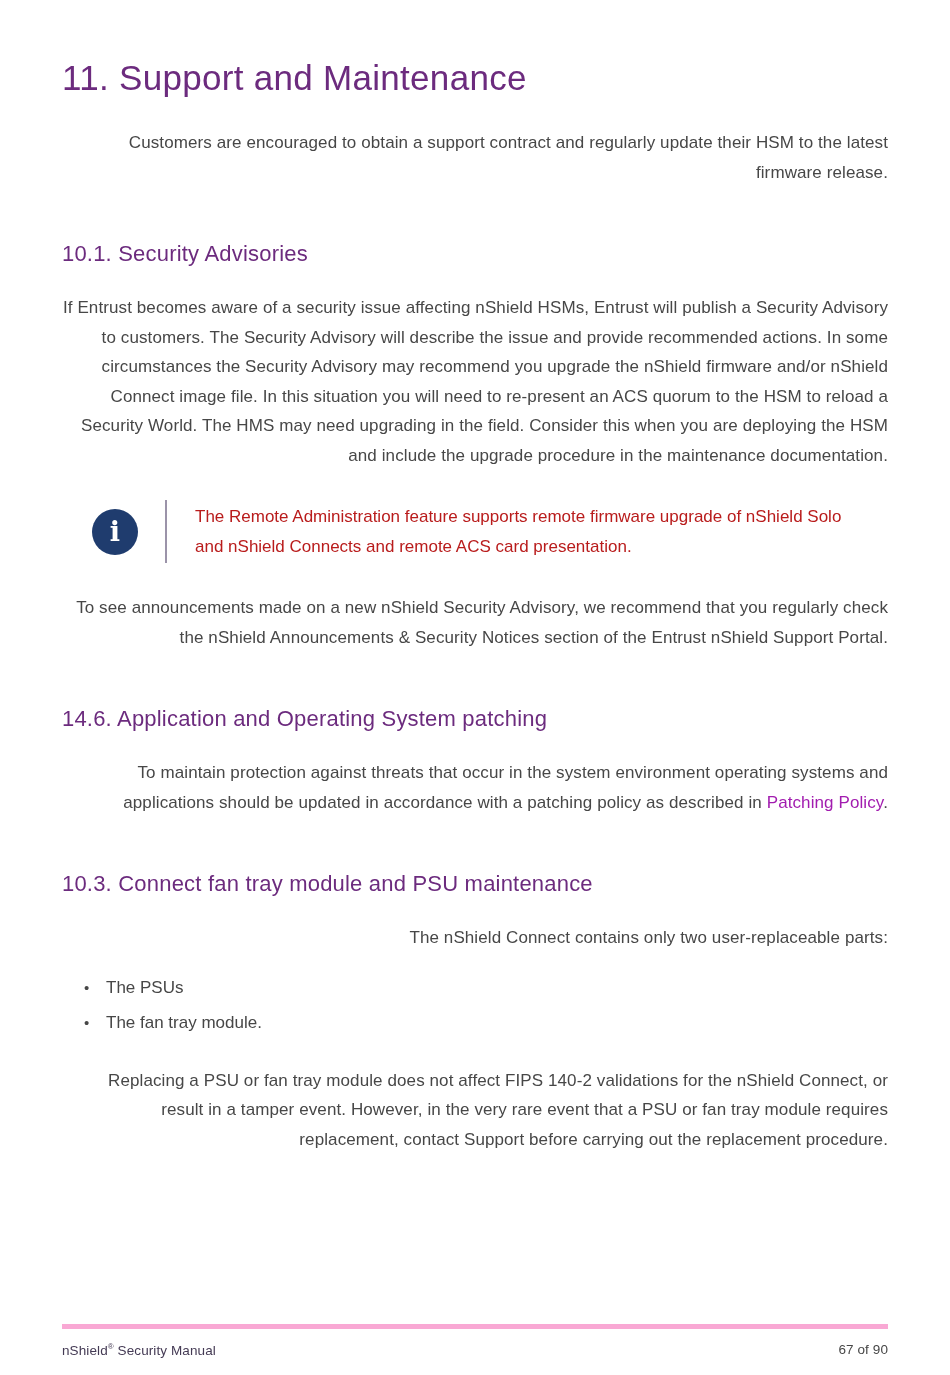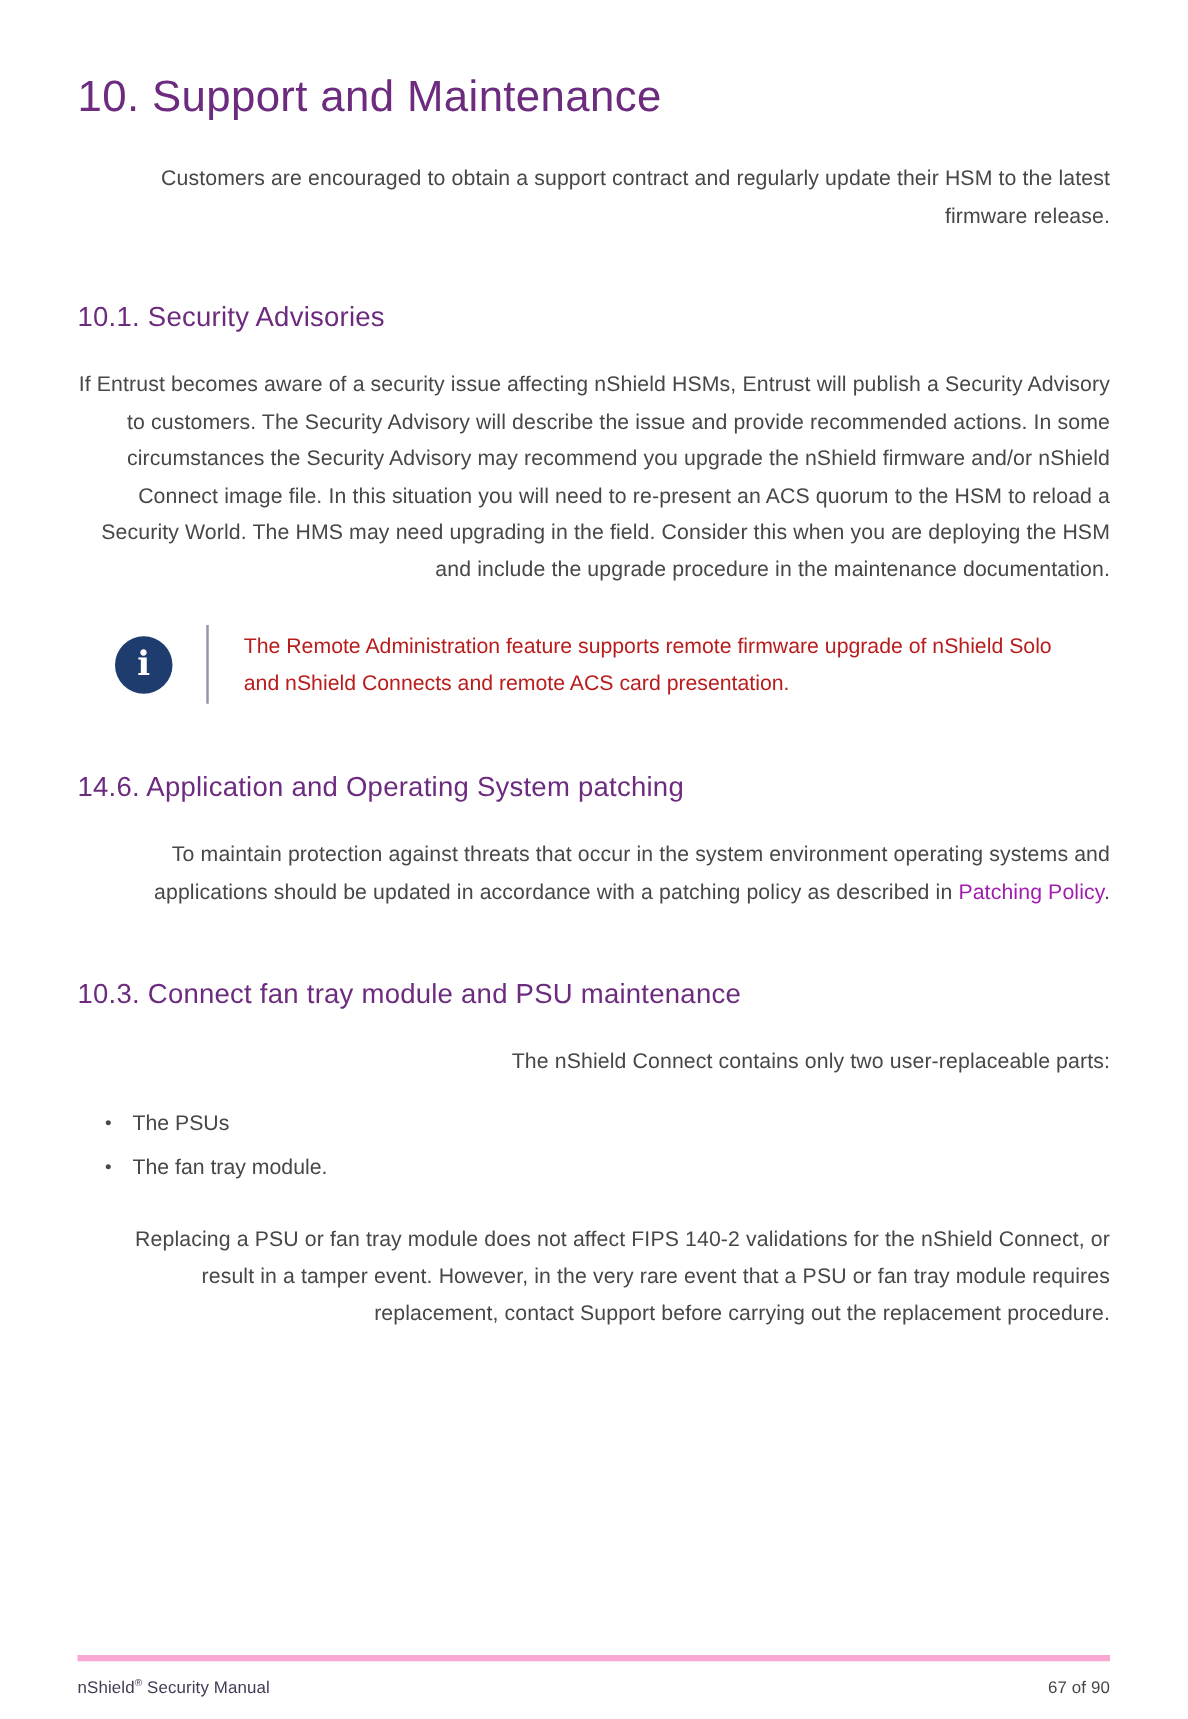--- a/index.html
+++ b/index.html
@@ -118,38 +118,39 @@
   }
   .footer-left { color: #443a54; }
   .footer-left sup { font-size: 8px; vertical-align: super; }
   .footer-right { color: #474747; }
 </style>
 </head>
 <body>
 
 <div class="page">
 
-  <h1>10. Support and Maintenance</h1>
+  <h1>11. Support and Maintenance</h1>
 
   <p class="body">Customers are encouraged to obtain a support contract and regularly update their HSM to the latest firmware release.</p>
 
   <h2>10.1. Security Advisories</h2>
 
   <p class="body">If Entrust becomes aware of a security issue affecting nShield HSMs, Entrust will publish a Security Advisory to customers. The Security Advisory will describe the issue and provide recommended actions. In some circumstances the Security Advisory may recommend you upgrade the nShield firmware and/or nShield Connect image file. In this situation you will need to re-present an ACS quorum to the HSM to reload a Security World. The HMS may need upgrading in the field. Consider this when you are deploying the HSM and include the upgrade procedure in the maintenance documentation.</p>
 
   <div class="note">
     <div class="note-icon-col">
       <div class="info-circle">
         <span>i</span>
       </div>
     </div>
     <div class="note-divider"></div>
     <div class="note-text">The Remote Administration feature supports remote firmware upgrade of nShield Solo and nShield Connects and remote ACS card presentation.</div>
   </div>
 
+  <p class="body">To see announcements made on a new nShield Security Advisory, we recommend that you regularly check the nShield Announcements &amp; Security Notices section of the Entrust nShield Support Portal.</p>
 
   <h2>14.6. Application and Operating System patching</h2>
 
   <p class="body"><span>To maintain protection against threats that occur in the system environment operating systems and applications should be updated in accordance with a patching policy as described in </span><a href="#" class="doc-link">Patching Policy</a><span>.</span></p>
 
   <h2>10.3. Connect fan tray module and PSU maintenance</h2>
 
   <p class="body" style="margin-bottom:20px;">The nShield Connect contains only two user-replaceable parts:</p>
 
   <ul class="doc-list">

